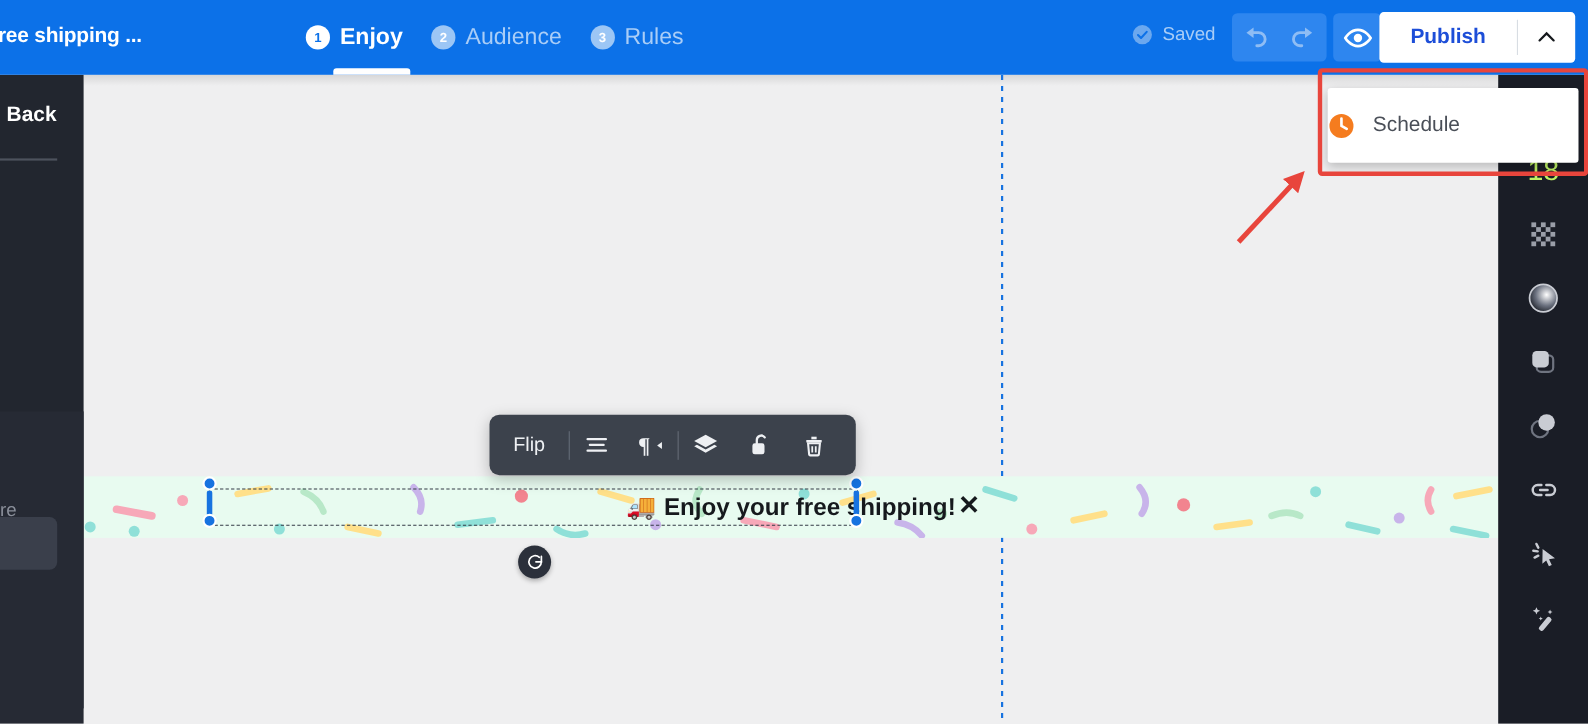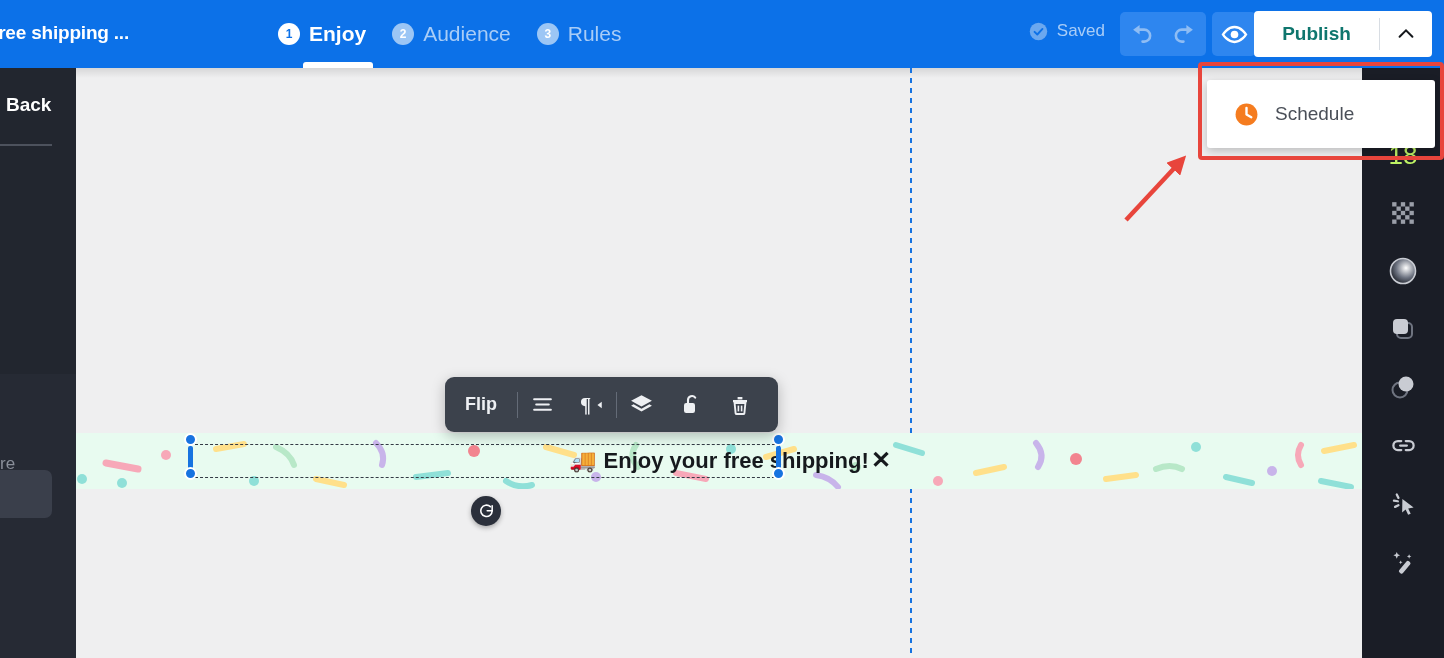--- a/index.html
+++ b/index.html
@@ -61,21 +61,21 @@
     width: 44px; height: 44px; border-radius: 5px;
     background: #2e86ef; display: flex; align-items: center; justify-content: center;
   }
 
   .publish-group {
     position: absolute; right: 12px; top: 11px;
     height: 46px; display: flex; background: #ffffff; border-radius: 4px; overflow: hidden;
   }
   .publish-btn {
     width: 125px; display: flex; align-items: center; justify-content: center;
-    font-size: 19px; font-weight: bold; color: #0f766e;
+    font-size: 19px; font-weight: bold; color: #1d4ed8;
   }
   .publish-div { width: 1px; background: #d8dde3; margin: 7px 0; }
   .publish-caret { width: 52px; display: flex; align-items: center; justify-content: center; }
 
   
   .leftpanel {
     position: absolute; left: 0; top: 68px; width: 76px; height: 576px;
     background: #22262f; z-index: 20;
   }
   .left-back {
@@ -164,38 +164,38 @@
 
   
   .ftoolbar {
     position: absolute; left: 369px; top: 309px;
     width: 333px; height: 55px; border-radius: 9px;
     background: #3c424c; display: flex; align-items: center;
     box-shadow: 0 4px 14px rgba(0,0,0,0.25);
   }
   .ft-flip {
     width: 72px; text-align: center; color: #eef0f3;
-    font-size: 18px; font-weight: bold;
+    font-size: 18px; font-weight: normal;
   }
   .ft-div { width: 1px; height: 26px; background: #646b77; }
   .ft-btn {
     width: 49px; height: 55px;
     display: flex; align-items: center; justify-content: center; color: #eef0f3;
   }
 
   
   .sched-highlight {
     position: absolute; left: 1198px; top: 62px; width: 246px; height: 98px;
     border: 4px solid #e8453c; border-radius: 4px; z-index: 60;
   }
   .sched-menu {
     position: absolute; left: 1207px; top: 80px; width: 228px; height: 68px;
     background: #ffffff; border-radius: 3px;
     box-shadow: 0 3px 10px rgba(0,0,0,0.22);
-    display: flex; align-items: center; gap: 16px; padding-left: 27px;
+    display: flex; align-items: center; gap: 16px; 
     z-index: 55;
   }
   .sched-label { font-size: 19px; color: #4a4f58; }
   .anno-arrow { position: absolute; left: 1110px; top: 148px; z-index: 58; }
 </style>
 </head>
 <body>
 
 <div id="root">
 

